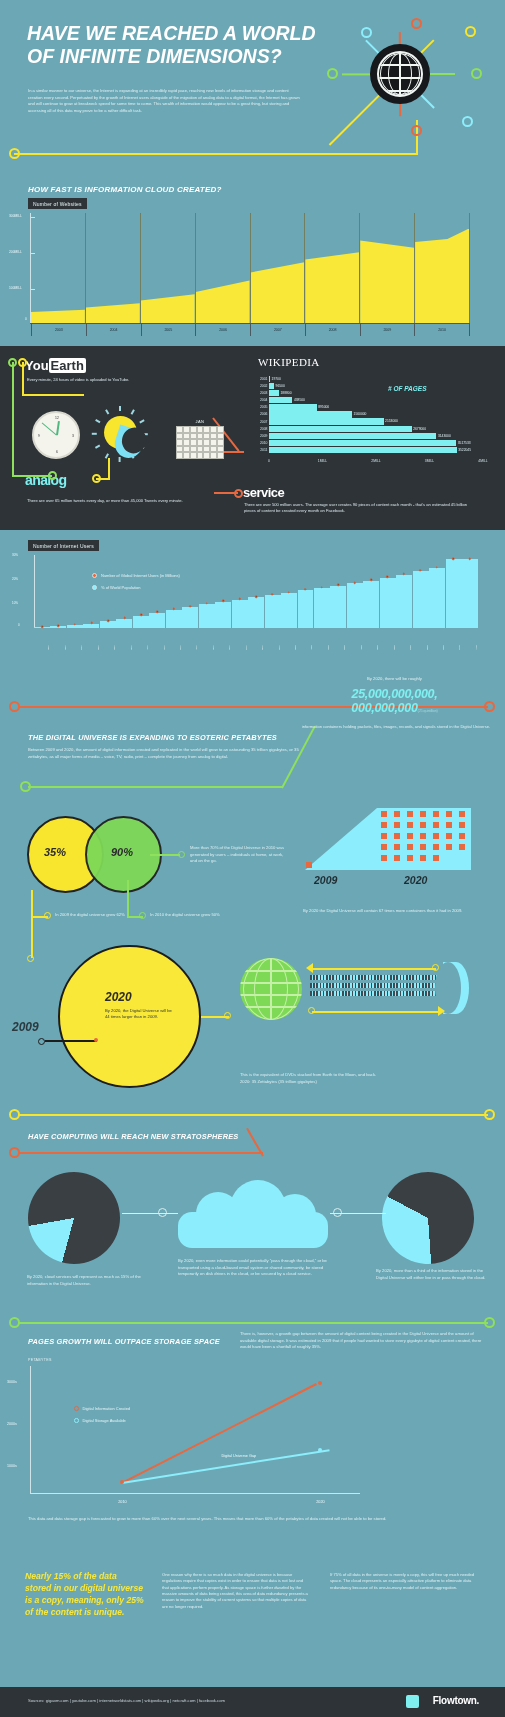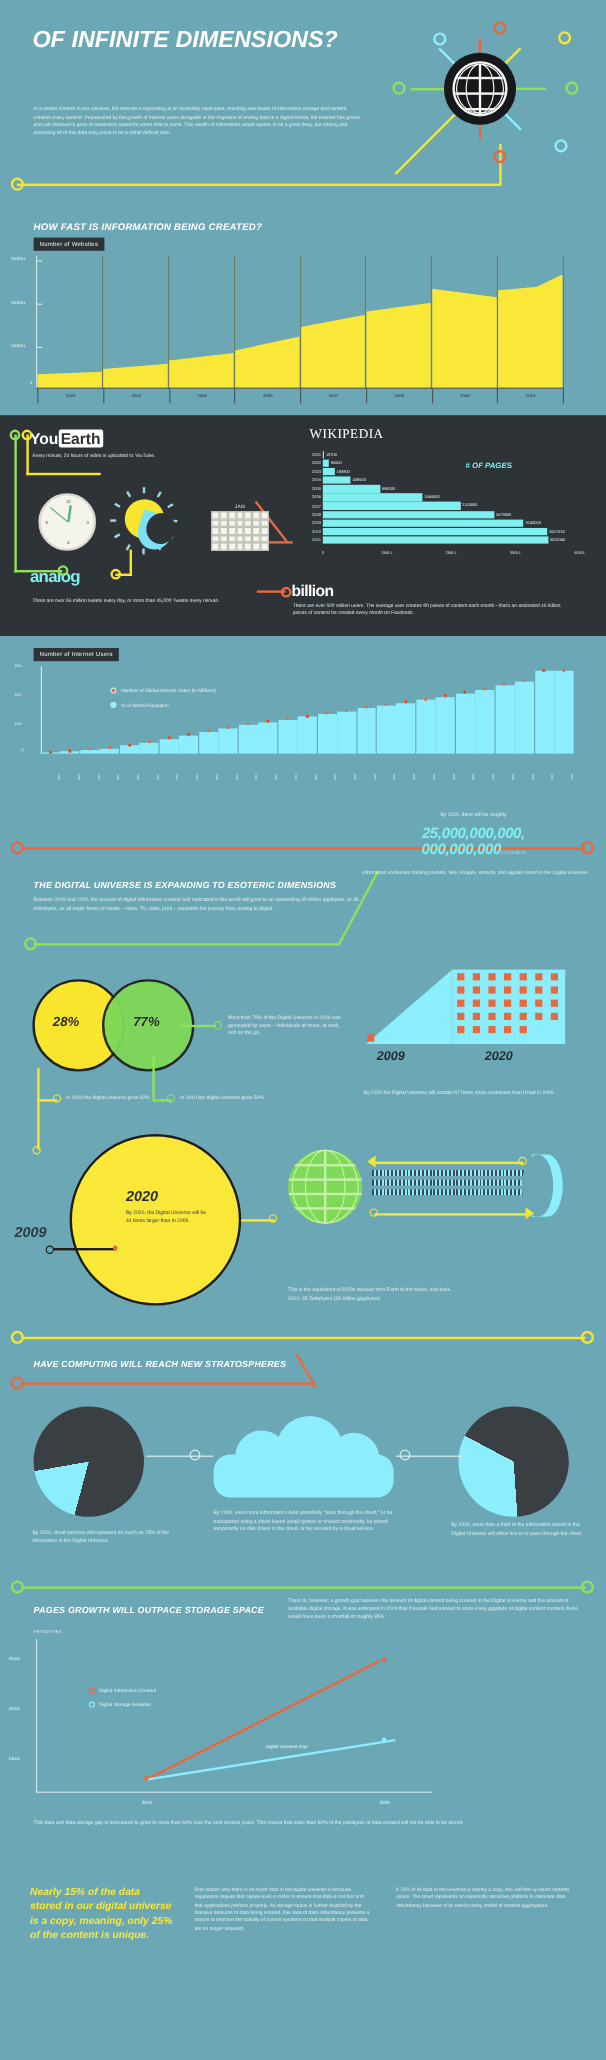--- a/index.html
+++ b/index.html
@@ -226,20 +226,21 @@
     font-weight: bold; color: #ffffff; letter-spacing: -.3px; }
   .flow-mark { position: absolute; right: 86px; top: 8px; width: 13px; height: 13px;
     background: #7ff0ef; border-radius: 2px; }
 </style>
 </head>
 <body>
 
 <div class="page">
 
   <div class="title">
+    <div>HAVE WE REACHED A WORLD</div>
     <div>OF INFINITE DIMENSIONS?</div>
   </div>
   <div class="intro">
     <p>In a similar manner to our universe, the Internet is expanding at an incredibly rapid pace, reaching new levels of information storage and content creation every second. Perpetuated by the growth of Internet users alongside of the migration of analog data to a digital format, the Internet has grown and will continue to grow at breakneck speed for some time to come. This wealth of information would appear to be a great thing, but storing and accessing all of this data may prove to be a rather difficult task.</p>
   </div>
 
   <div>
     <div class="spoke" style="left:400px;top:73px;width:48px;background:#8ceefc;transform:rotate(-135deg);"></div>
     <div class="spoke" style="left:400px;top:73px;width:42px;background:#e8683f;transform:rotate(-90deg);"></div>
     <div class="spoke" style="left:400px;top:73px;width:48px;background:#f7e52e;transform:rotate(-45deg);"></div>
@@ -266,21 +267,21 @@
         <div class="mer"></div>
         <div class="mer a"></div>
         <div class="mer b"></div>
         <div class="par" style="top:11px;"></div>
         <div class="par" style="top:24px;"></div>
         <div class="par" style="top:37px;"></div>
       </div>
     </div>
   </div>
 
-  <div class="sec-h" style="left:28px;top:185px;">HOW FAST IS INFORMATION BEING CREATED?</div>
+  <div class="sec-h" style="left:28px;top:185px;">HOW FAST IS INFORMATION CLOUD CREATED?</div>
   <div class="chip" style="left:28px;top:198px;">Number of Websites</div>
 
   <div class="chart1">
     <div class="c1-axis"></div>
     <div class="c1-tickline" style="top:4px;"></div>
     <div class="c1-tickline" style="top:40px;"></div>
     <div class="c1-tickline" style="top:76px;"></div>
     <div class="c1-tick" style="top:1px;">300MILL</div>
     <div class="c1-tick" style="top:37px;">200MILL</div>
     <div class="c1-tick" style="top:73px;">100MILL</div>
@@ -499,21 +500,21 @@
         </div>
     </div>
     <div class="waxis">
       <span style="left:0%;">0</span>
       <span style="left:25%;">1MILL</span>
       <span style="left:50%;">2MILL</span>
       <span style="left:75%;">3MILL</span>
       <span style="left:100%;">4MILL</span>
     </div>
 
-    <div class="fb-logo">billion</div>
+    <div class="fb-logo">service</div>
     <div class="social-txt" style="left:244px;top:156px;width:235px;">There are over 500 million users. The average user creates 90 pieces of content each month - that's an estimated 45 billion pieces of content be created every month on Facebook.</div>
   </div>
 
   <div class="chip" style="left:28px;top:540px;">Number of Internet Users</div>
 
   <div class="chart2">
     <div class="c2-yaxis"></div>
     <div class="c2-ytick" style="top:-2px;">30%</div>
     <div class="c2-ytick" style="top:22px;">20%</div>
     <div class="c2-ytick" style="top:46px;">10%</div>
@@ -618,38 +619,38 @@
       <div class="c2-xl">2011</div>
     </div>
   </div>
 
   <div>
     <div class="oline" style="left:18px;top:706px;width:470px;height:2.2px;"></div>
     <div class="ring" style="left:9px;top:701px;color:#e8683f;"></div>
     <div class="ring" style="left:484px;top:701px;color:#e8683f;"></div>
   </div>
 
-  <div class="sec-h" style="left:28px;top:733px;font-size:7.4px;">THE DIGITAL UNIVERSE IS EXPANDING TO ESOTERIC DIMENSIONS</div>
+  <div class="sec-h" style="left:28px;top:733px;font-size:7.4px;">THE DIGITAL UNIVERSE IS EXPANDING TO ESOTERIC PETABYTES</div>
   <div class="body-txt" style="position:absolute;left:28px;top:747px;width:272px;">Between 2009 and 2020, the amount of digital information created and replicated in the world will grow to an astounding 35 trillion gigabytes, or 35 zettabytes, as all major forms of media – voice, TV, radio, print – complete the journey from analog to digital.</div>
 
   <div class="gline" style="left:28px;top:786px;width:255px;height:2.2px;"></div>
   <div class="gline" style="left:281px;top:718px;width:2.2px;height:70px;transform:rotate(28deg);transform-origin:50% 100%;"></div>
   <div class="ring" style="left:20px;top:781px;color:#8fe05a;"></div>
 
   <div style="position:absolute;left:292px;top:676px;width:205px;text-align:center;font-size:4.2px;color:#e2f1f4;">By 2020, there will be roughly</div>
   <div class="big-num">
     <div>25,000,000,000,</div>
     <div><span>000,000,000</span><span class="quad">(25 quintillion)</span></div>
   </div>
   <div style="position:absolute;left:296px;top:724px;width:200px;text-align:center;font-size:4.1px;color:#dff0f3;line-height:1.55;">information containers holding packets, files, images, records, and signals stored in the Digital Universe.</div>
 
   <div class="venn-y"></div>
   <div class="venn-g"></div>
-  <div class="venn-lbl" style="left:44px;top:846px;">28%</div>
-  <div class="venn-lbl" style="left:111px;top:846px;">77%</div>
+  <div class="venn-lbl" style="left:44px;top:846px;">35%</div>
+  <div class="venn-lbl" style="left:111px;top:846px;">90%</div>
   <div class="body-txt" style="position:absolute;left:190px;top:845px;width:95px;">More than 70% of the Digital Universe in 2010 was generated by users – individuals at home, at work, and on the go.</div>
   <div class="ring" style="left:178px;top:851px;color:#8fe05a;width:7px;height:7px;border-width:1.6px;"></div>
   <div class="gline" style="left:150px;top:854px;width:30px;height:1.6px;"></div>
 
   <div class="yline-h" style="left:31px;top:890px;width:1.8px;height:28px;"></div>
   <div class="yline-h" style="left:31px;top:916px;width:17px;height:1.8px;"></div>
   <div class="ring" style="left:44px;top:912px;color:#f7e52e;width:7px;height:7px;border-width:1.6px;"></div>
   <div class="body-txt" style="position:absolute;left:55px;top:912px;width:70px;">In 2009 the digital universe grew 62%</div>
 
   <div class="gline" style="left:127px;top:880px;width:1.8px;height:36px;"></div>
@@ -808,14 +809,19 @@
     <div class="c3-xtick" style="left:28%;">2010</div>
     <div class="c3-xtick" style="left:88%;">2020</div>
   </div>
 
   <div class="body-txt" style="position:absolute;left:28px;top:1516px;width:450px;">This data and data storage gap is forecasted to grow to more than 60% over the next several years. This means that more than 60% of the petabytes of data created will not be able to be stored.</div>
 
   <div class="big-quote">Nearly 15% of the data stored in our digital universe is a copy, meaning, only 25% of the content is unique.</div>
   <div class="bq-col" style="left:162px;top:1572px;width:148px;">One reason why there is so much data in the digital universe is because regulations require that copies exist in order to ensure that data is not lost and that applications perform properly. As storage space is further dwarfed by the massive amounts of data being created, this area of data redundancy presents a reason to improve the stability of current systems so that multiple copies of data are no longer required.</div>
   <div class="bq-col" style="left:330px;top:1572px;width:148px;">If 75% of all data in the universe is merely a copy, this will free up much needed space. The cloud represents an especially attractive platform to eliminate data redundancy because of its one-to-many model of content aggregation.</div>
 
+  <div class="footer">
+    <div class="sources">Sources: gigaom.com | youtube.com | internetworldstats.com | wikipedia.org | netcraft.com | facebook.com</div>
+    <div class="flow-mark"></div>
+    <div class="flow">Flowtown.</div>
+  </div>
 
 </div>
 
 </body></html>

